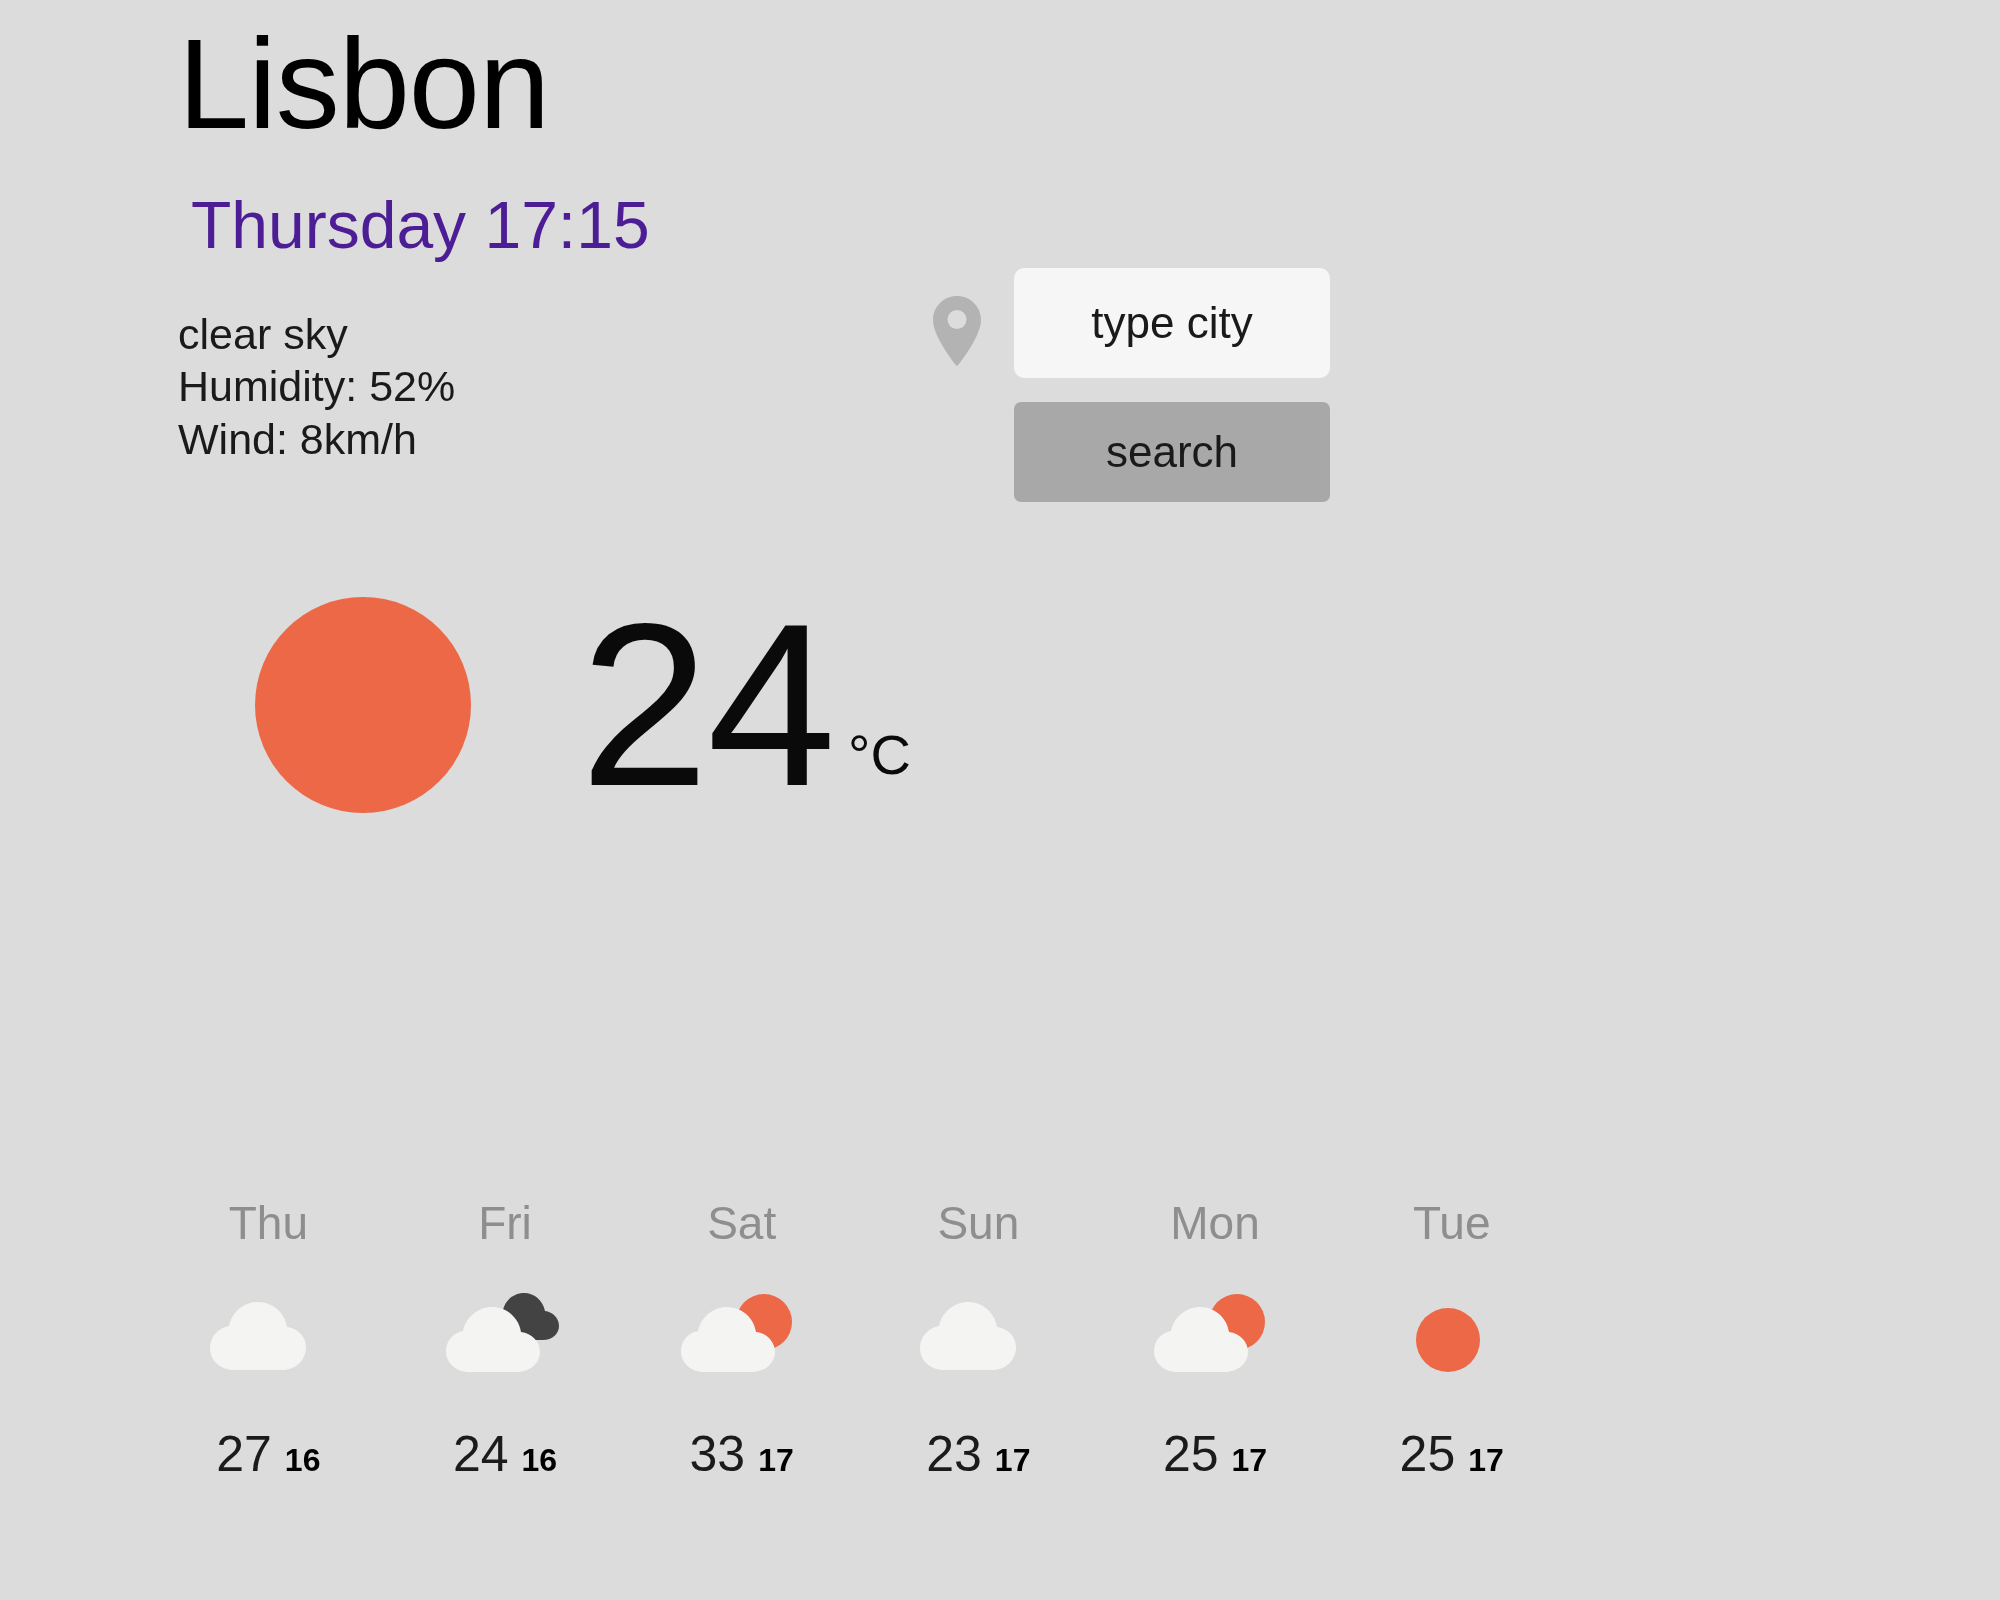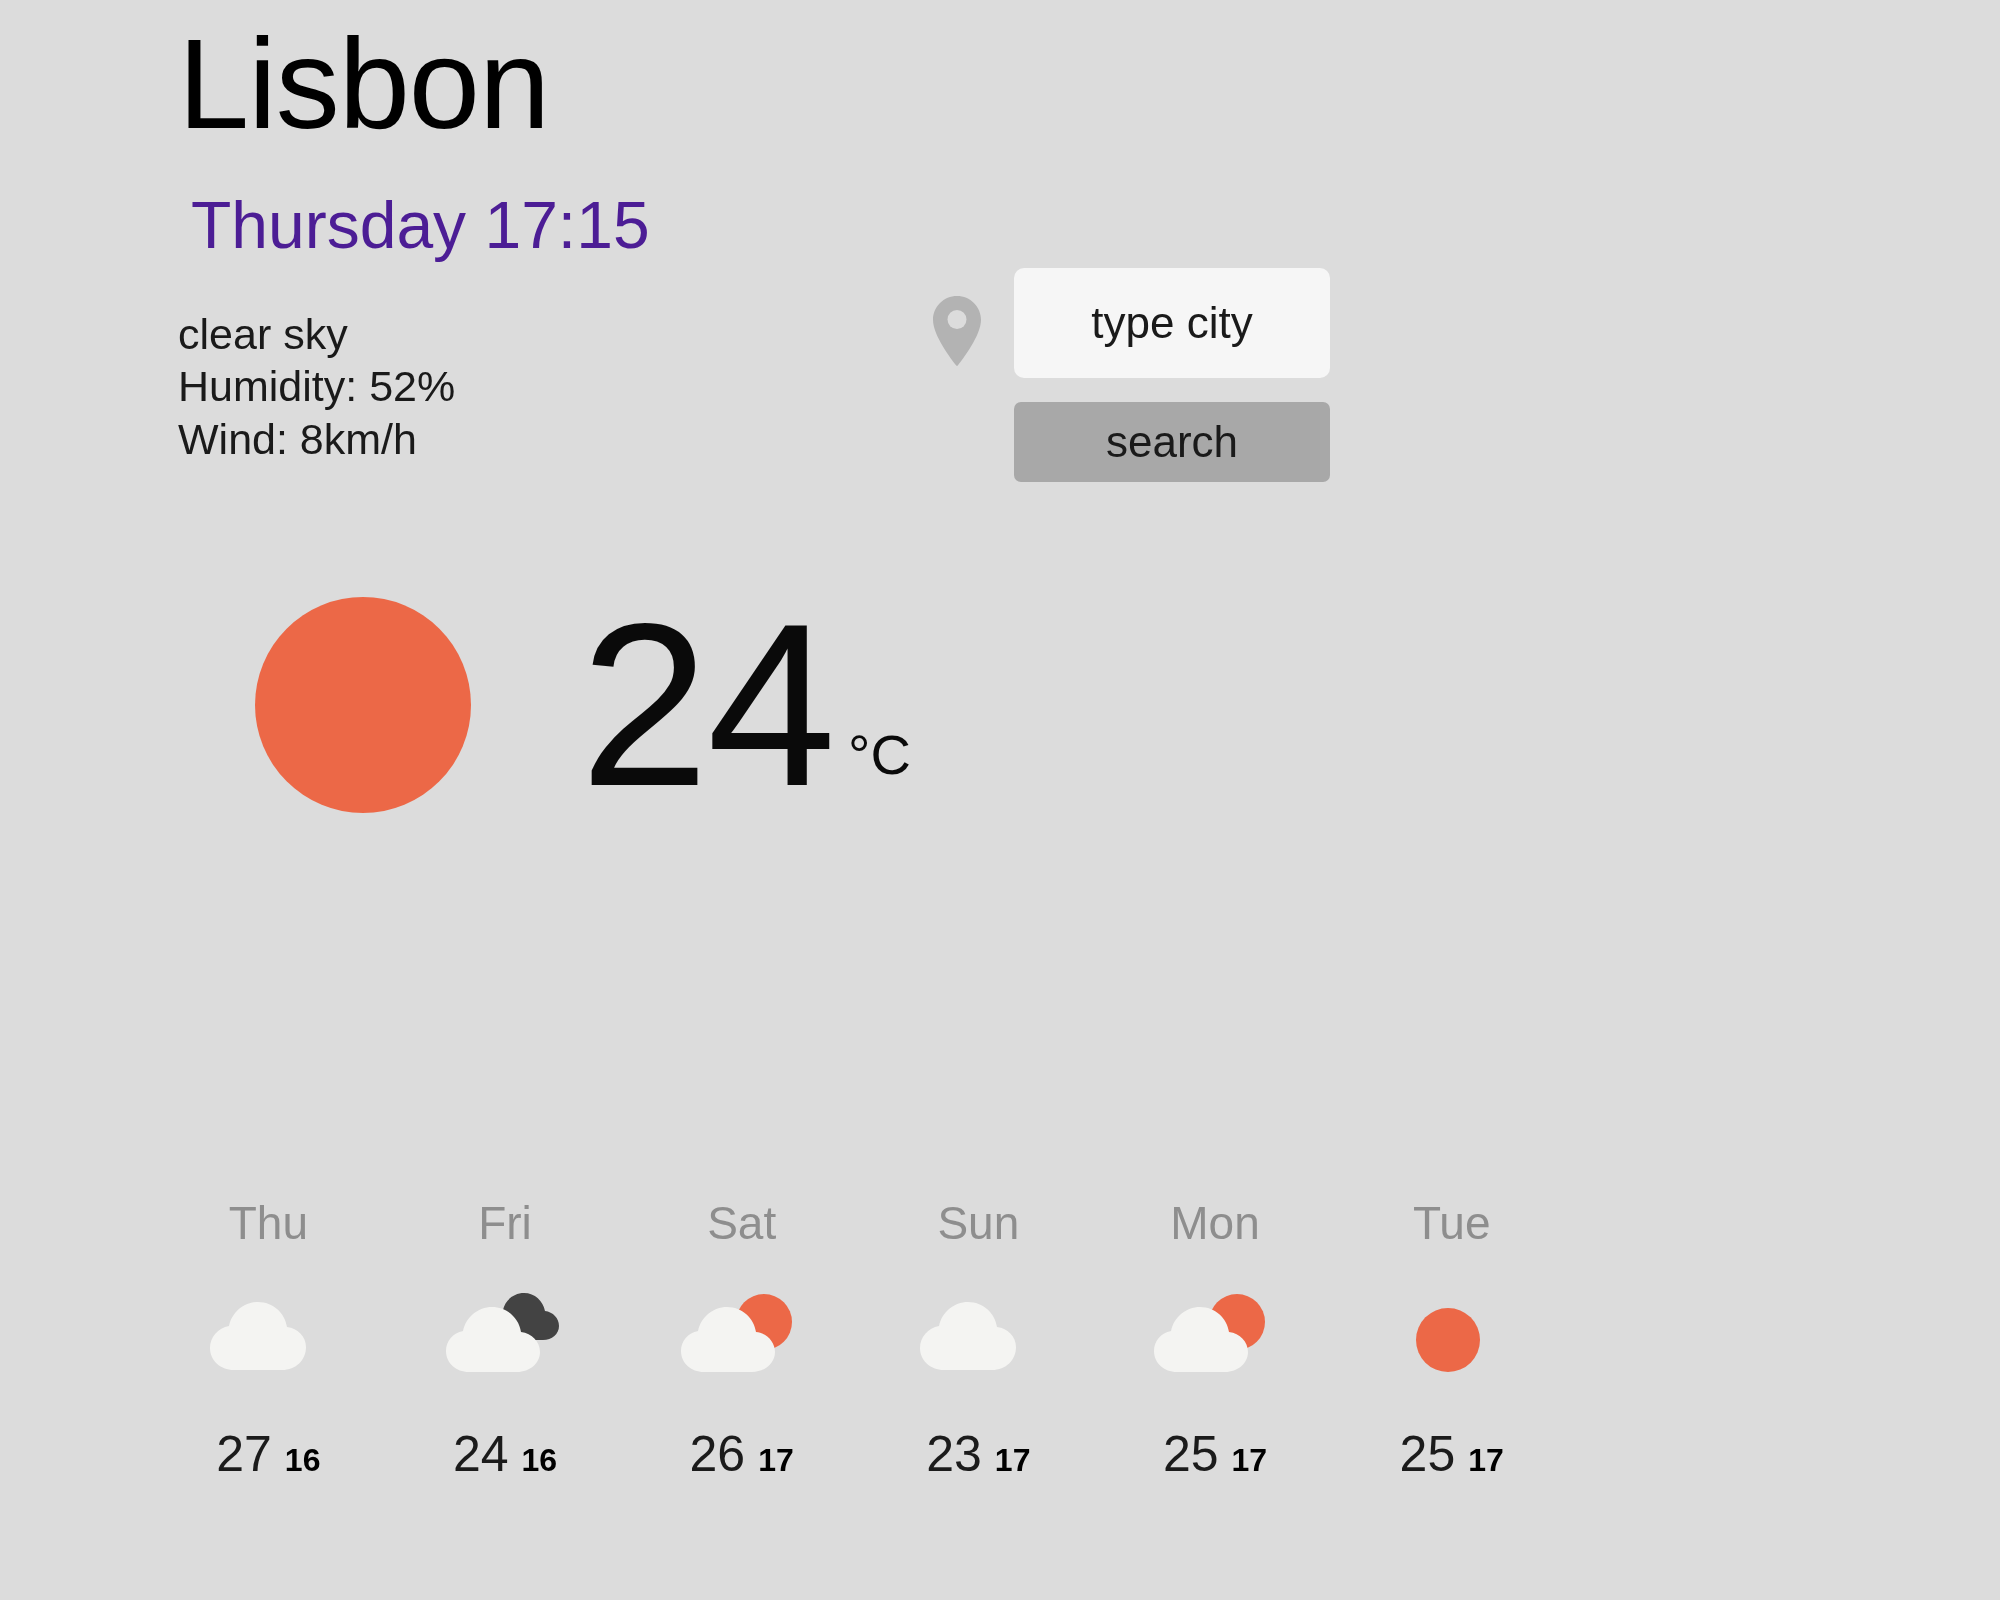--- a/index.html
+++ b/index.html
@@ -96,21 +96,21 @@
     font-weight: 300;
     text-align: center;
     padding: 0 6px;
   }
   .city-input::placeholder {
     color: #1a1a1a;
     opacity: 1;
   }
   .search-button {
     width: 316px;
-    height: 80px;
+    height: 100px;
     margin-top: 24px;
     box-sizing: border-box;
     border: none;
     outline: none;
     border-radius: 7px;
     background: #a8a8a8;
     color: #1a1a1a;
     font-family: "Liberation Sans", sans-serif;
     font-size: 44px;
     font-weight: 300;
@@ -277,21 +277,21 @@
 
     <div class="forecast-day">
       <span class="day-label">Sat</span>
       <span class="day-icon">
         <svg viewBox="0 0 140 96" xmlns="http://www.w3.org/2000/svg">
           <circle cx="92" cy="36" r="28" fill="#ec6847"></circle>
           <path d="M32 86 C19 86 9 77 9 65 C9 55 16 47 26 45 C29 31 41 21 55 21 C70 21 82 32 84 46 C95 47 103 56 103 66 C103 77 93 86 80 86 Z" fill="#f4f4f2"></path>
         </svg>
       </span>
       <span class="day-temps">
-        <span class="temp-high">26</span>
+        <span class="temp-high">33</span>
         <span class="temp-low">17</span>
       </span>
     </div>
 
     <div class="forecast-day">
       <span class="day-label">Sun</span>
       <span class="day-icon">
         <svg viewBox="0 0 140 96" xmlns="http://www.w3.org/2000/svg">
           <path d="M36 84 C22 84 12 74 12 62 C12 51 20 42 31 40 C34 26 46 16 60 16 C75 16 87 27 89 41 C100 42 108 51 108 61 C108 74 98 84 84 84 Z" fill="#f4f4f2"></path>
         </svg>

